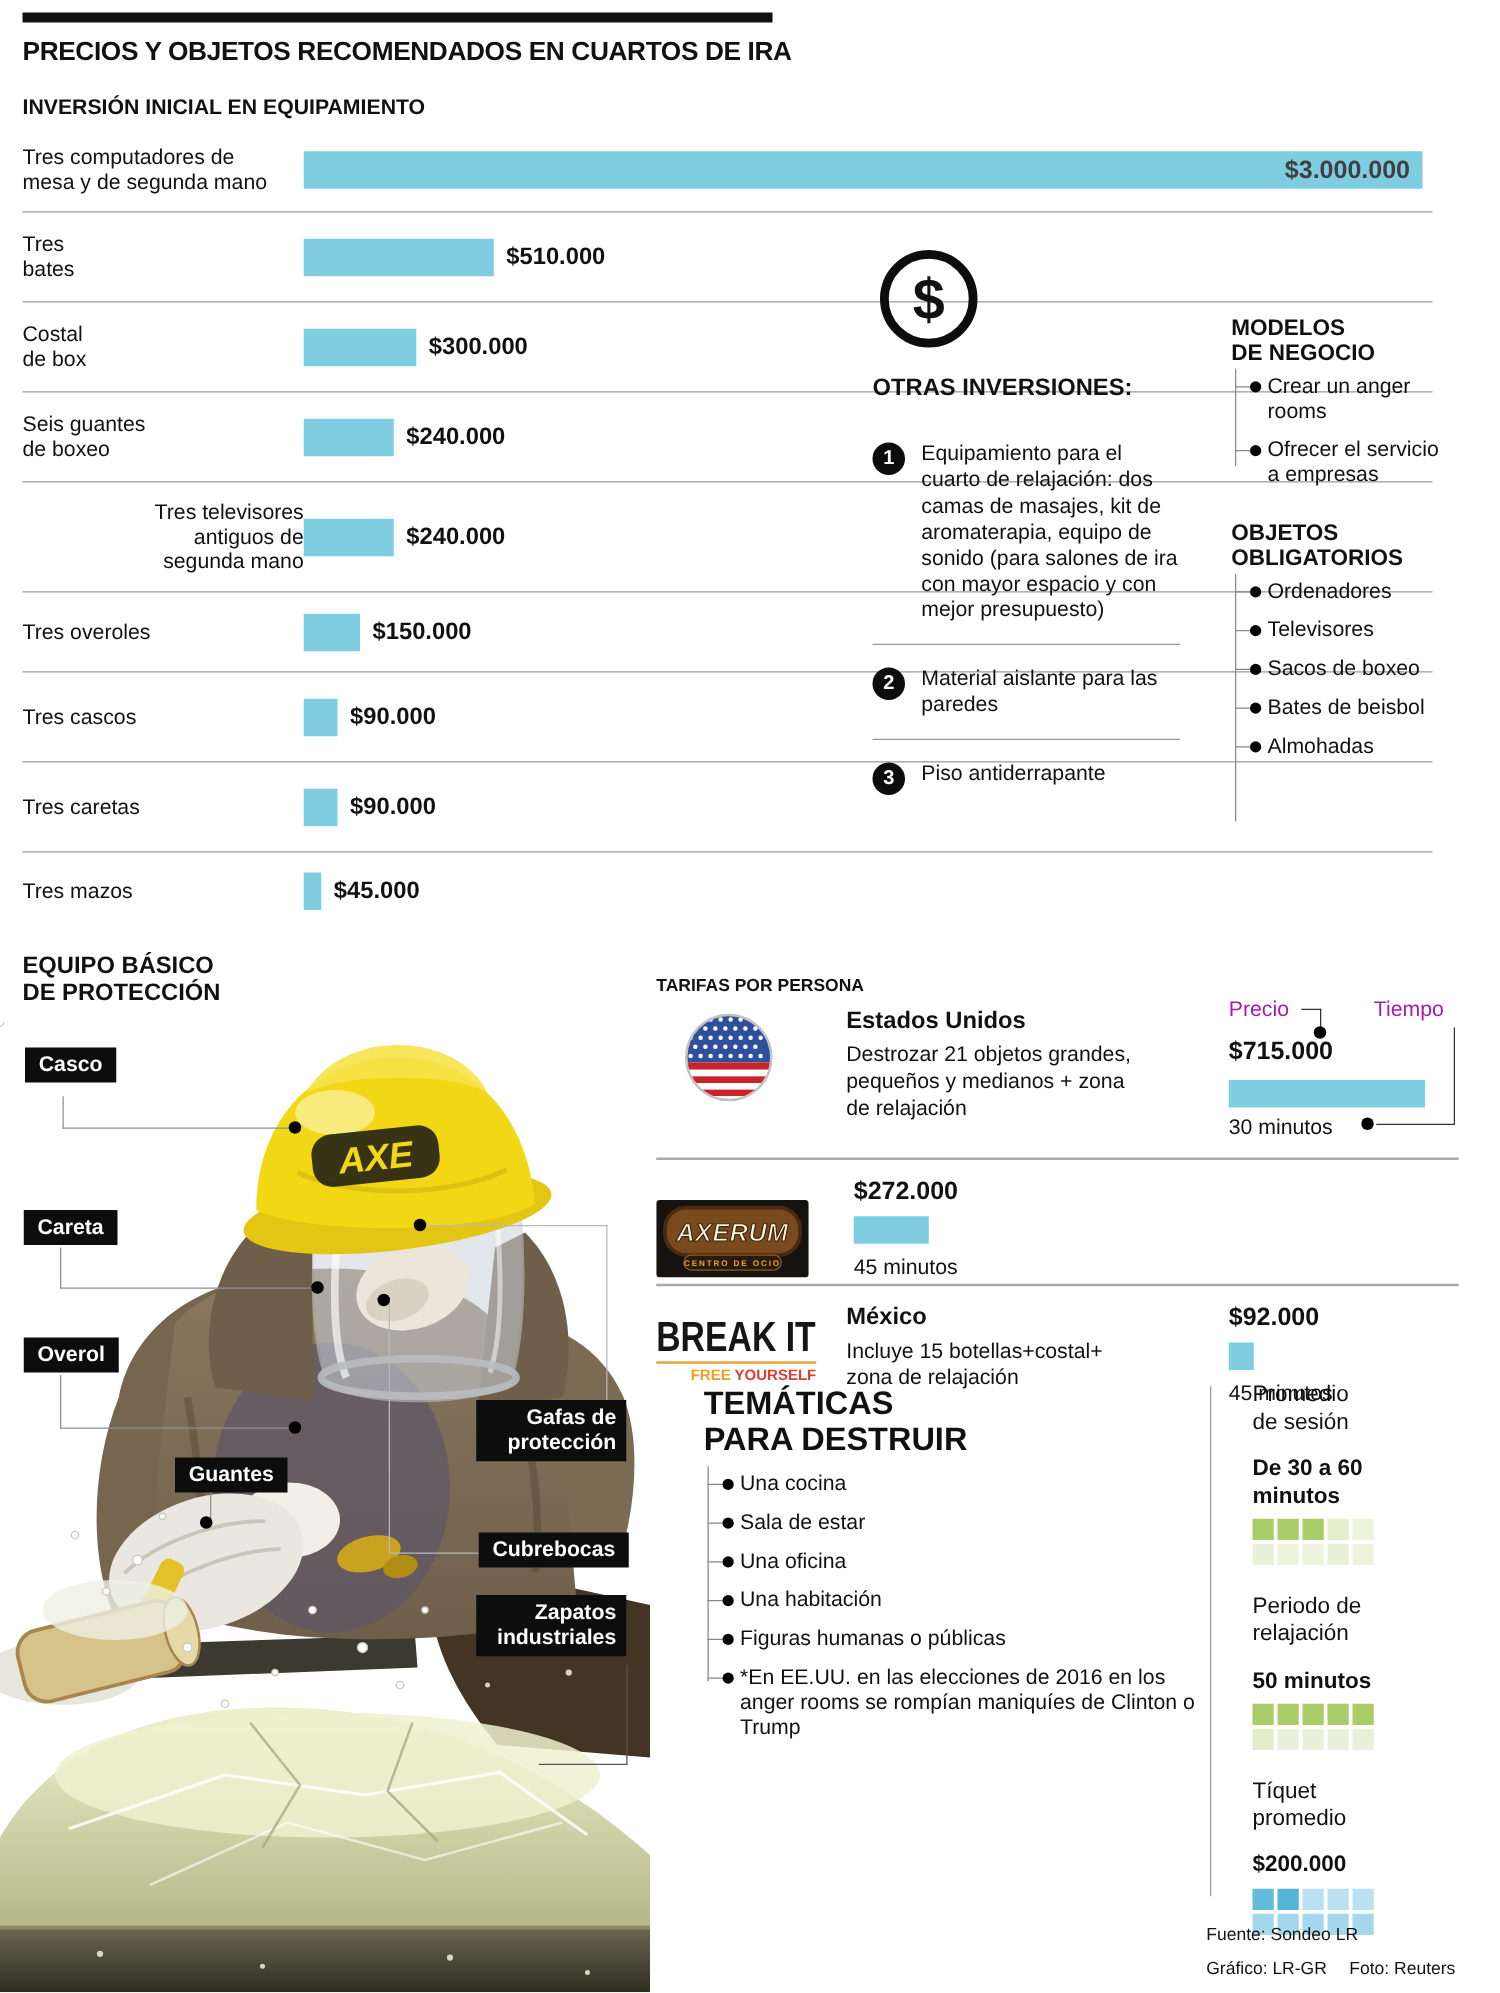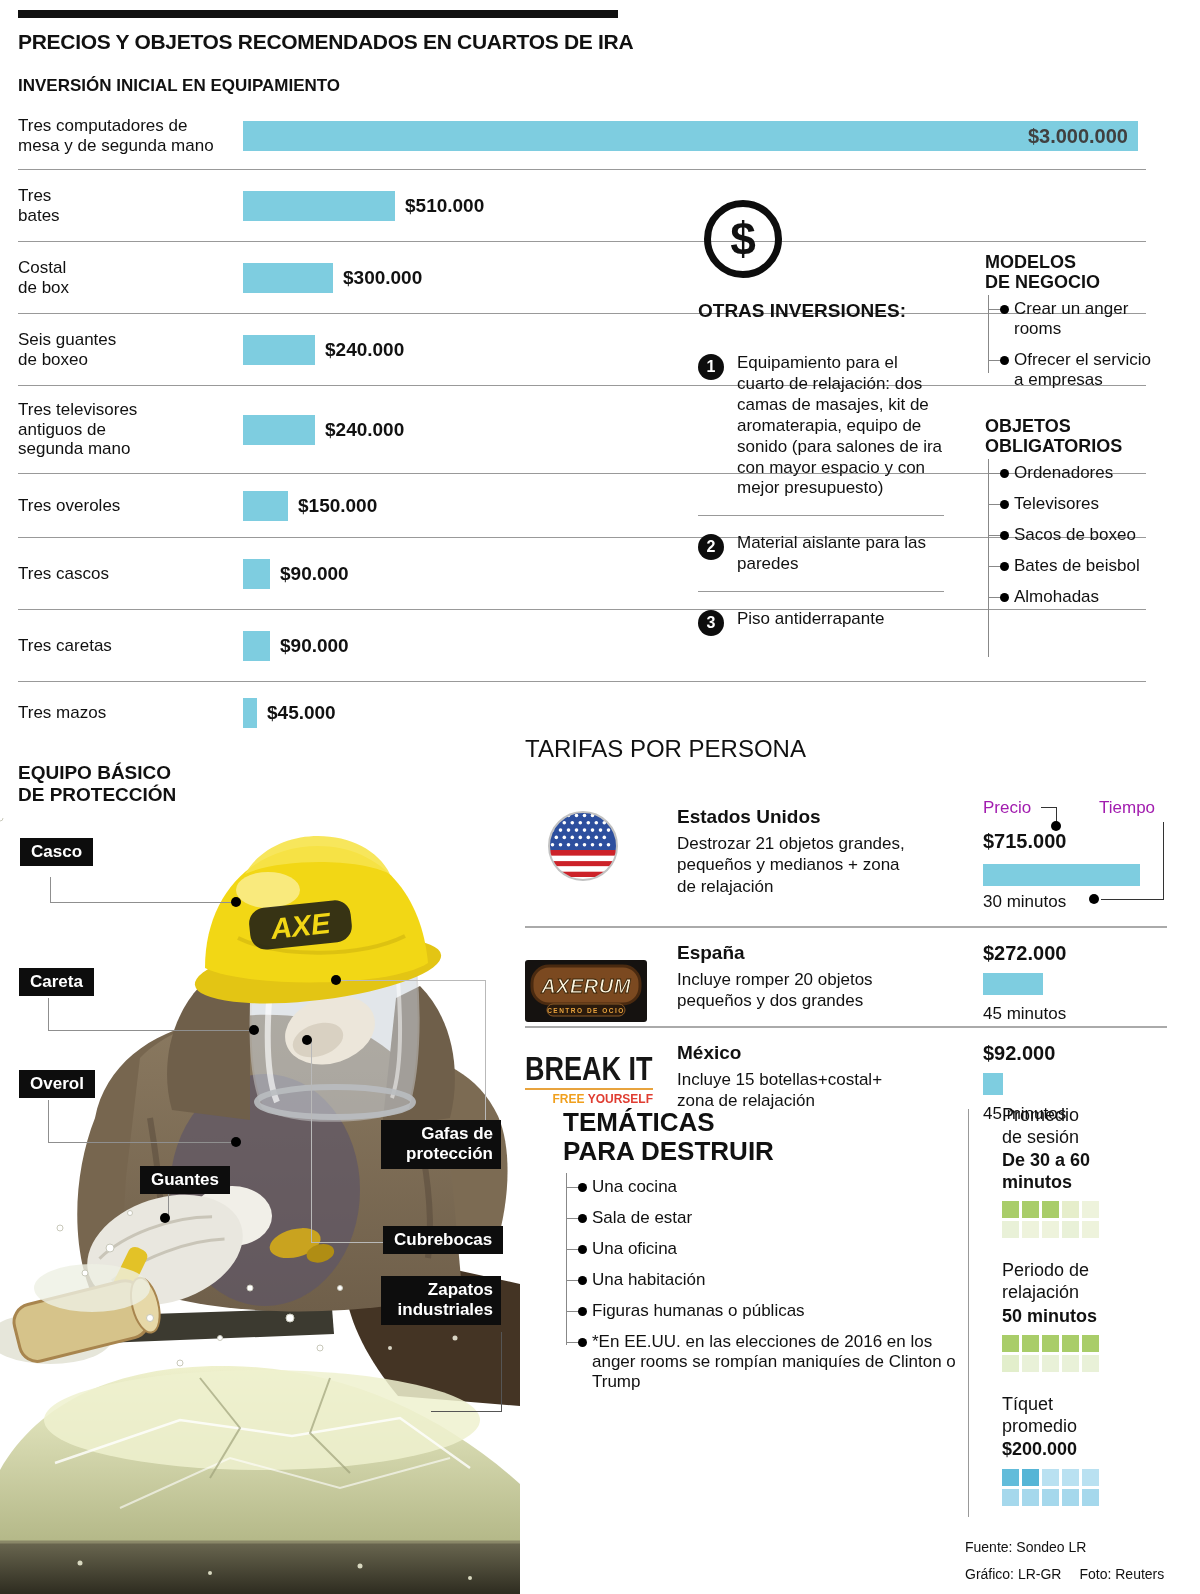--- a/index.html
+++ b/index.html
@@ -11,21 +11,21 @@
   .main-title{position:absolute;left:18px;top:30px;font-size:21px;font-weight:800;letter-spacing:-.3px;}
   .chart-title{position:absolute;left:18px;top:76px;font-size:17px;font-weight:800;}
 
   
   .chart{position:absolute;left:18px;top:102px;width:1128px;}
   .bar-row{display:flex;align-items:center;border-bottom:1px solid #999;box-sizing:border-box;}
   .bar-row:nth-of-type(1){min-height:68px;}
   .bar-row:nth-of-type(2){min-height:72px;}
   .bar-row:nth-of-type(3){min-height:72px;}
   .bar-row:nth-of-type(4){min-height:72px;}
-  .bar-row:nth-of-type(5){min-height:88px;}
+  .bar-row:nth-of-type(5){min-height:88px;text-align:right;}
   .bar-row:nth-of-type(6){min-height:64px;}
   .bar-row:nth-of-type(7){min-height:72px;}
   .bar-row:nth-of-type(8){min-height:72px;}
   .bar-row:nth-of-type(9){min-height:62px;border-bottom:none;}
   .bar-label{width:225px;flex-shrink:0;font-size:17px;line-height:1.16;white-space:pre-line;}
   .bar-area{display:flex;align-items:center;}
   .bar{height:30px;background:#7ecde0;position:relative;}
   .bar-value{font-size:19px;font-weight:800;margin-left:10px;}
   .bar-value.inside{position:absolute;right:10px;top:4px;margin:0;color:#404040;font-size:20px;}
 
@@ -47,21 +47,21 @@
   ul.tree::before{content:"";position:absolute;left:3px;top:-4px;width:1px;background:#888;}
   ul.tree.h-modelos::before{height:78px;}
   ul.tree.h-objetos::before{height:198px;}
   ul.tree.h-tematicas::before{height:172px;}
   .tree-item{position:relative;padding-left:29px;margin-bottom:11px;font-size:17px;line-height:1.18;}
   .tree-item::before{content:"";position:absolute;left:3px;top:10px;width:12px;height:1px;background:#888;}
   .tree-item::after{content:"";position:absolute;left:15px;top:6px;width:9px;height:9px;border-radius:50%;background:#000;}
 
   
   .equipo-title{position:absolute;left:18px;top:762px;font-size:19px;font-weight:800;line-height:1.15;white-space:pre-line;}
-  .tarifas-title{position:absolute;left:525px;top:735px;font-size:24px;font-weight:400;}
+  .tarifas-title{position:absolute;left:525px;top:780px;font-size:14px;font-weight:700;}
 
   
   .tarifas{position:absolute;left:525px;top:792px;width:642px;}
   .t-row{display:grid;grid-template-columns:152px 300px 1fr;box-sizing:border-box;}
   .t-row.r1{min-height:136px;border-bottom:2px solid #aaa;}
   .t-row.r2{min-height:92px;border-bottom:2px solid #aaa;}
   .t-row.r3{min-height:110px;}
   .t-logo{padding-top:14px;}
   .t-main{padding-top:14px;}
   .t-country{font-size:19px;font-weight:800;margin-bottom:5px;}
@@ -95,21 +95,21 @@
   
   .tematicas{position:absolute;left:563px;top:1108px;width:398px;}
   .tematicas .tree-title{font-size:26px;margin-bottom:10px;}
 
   
   .stats-col{position:absolute;left:968px;top:1105px;width:205px;}
   .stats-col::before{content:"";position:absolute;left:0;top:4px;height:408px;width:1px;background:#999;}
   .stats-inner{padding-left:34px;}
   .stat-block{margin-bottom:22px;}
   .stat-label{font-size:18px;line-height:1.2;white-space:pre-line;}
-  .stat-value{font-size:18px;font-weight:800;line-height:1.2;white-space:pre-line;margin-top:2px;}
+  .stat-value{font-size:18px;font-weight:800;line-height:1.2;white-space:pre-line;margin-top:16px;}
   .squares{margin-top:8px;display:flex;flex-wrap:wrap;width:100px;gap:3px;}
   .sq{width:17px;height:17px;display:block;}
 
   
   .footer{position:absolute;left:965px;top:1534px;font-size:14px;line-height:1.9;}
   .footer .sep{display:inline-block;width:18px;}
 
   
   .photo{position:absolute;left:0;top:818px;width:520px;height:776px;}
   .plabel{position:absolute;background:#0d0d0d;color:#fff;font-size:17px;font-weight:600;
@@ -469,25 +469,20 @@
         <div class="axerum">
           <svg width="122" height="62" viewBox="0 0 122 62">
             <rect width="122" height="62" rx="3" fill="#151210"></rect>
             <rect x="7" y="6" width="108" height="38" rx="17" fill="#7b4920" stroke="#4a2a10" stroke-width="3"></rect>
             <text x="61" y="33" text-anchor="middle" font-size="20" font-weight="800" font-style="italic" fill="#fdf6e0" stroke="#3a2408" stroke-width="0.9" letter-spacing="0.5">AXERUM</text>
             <rect x="22" y="44" width="78" height="12" rx="6" fill="#2a1a0c" stroke="#8a5a28" stroke-width="1"></rect>
             <text x="61" y="53" text-anchor="middle" font-size="6.5" font-weight="700" fill="#e8a33d" letter-spacing="1.5">CENTRO DE OCIO</text>
           </svg>
         </div>
       </div>
-      <div class="t-main">
-        <div class="t-country">España</div>
-        <div class="t-desc">Incluye romper 20 objetos
-pequeños y dos grandes</div>
-      </div>
       <div class="t-price-cell r23-price">
         <div class="t-price">$272.000</div>
         <div class="t-bar" style="width: 60px; background: rgb(126, 205, 224);"></div>
         <div class="t-time">45 minutos</div>
       </div>
     </div>
 
     <div class="t-row r3">
       <div class="t-logo">
         <div class="breakit">

